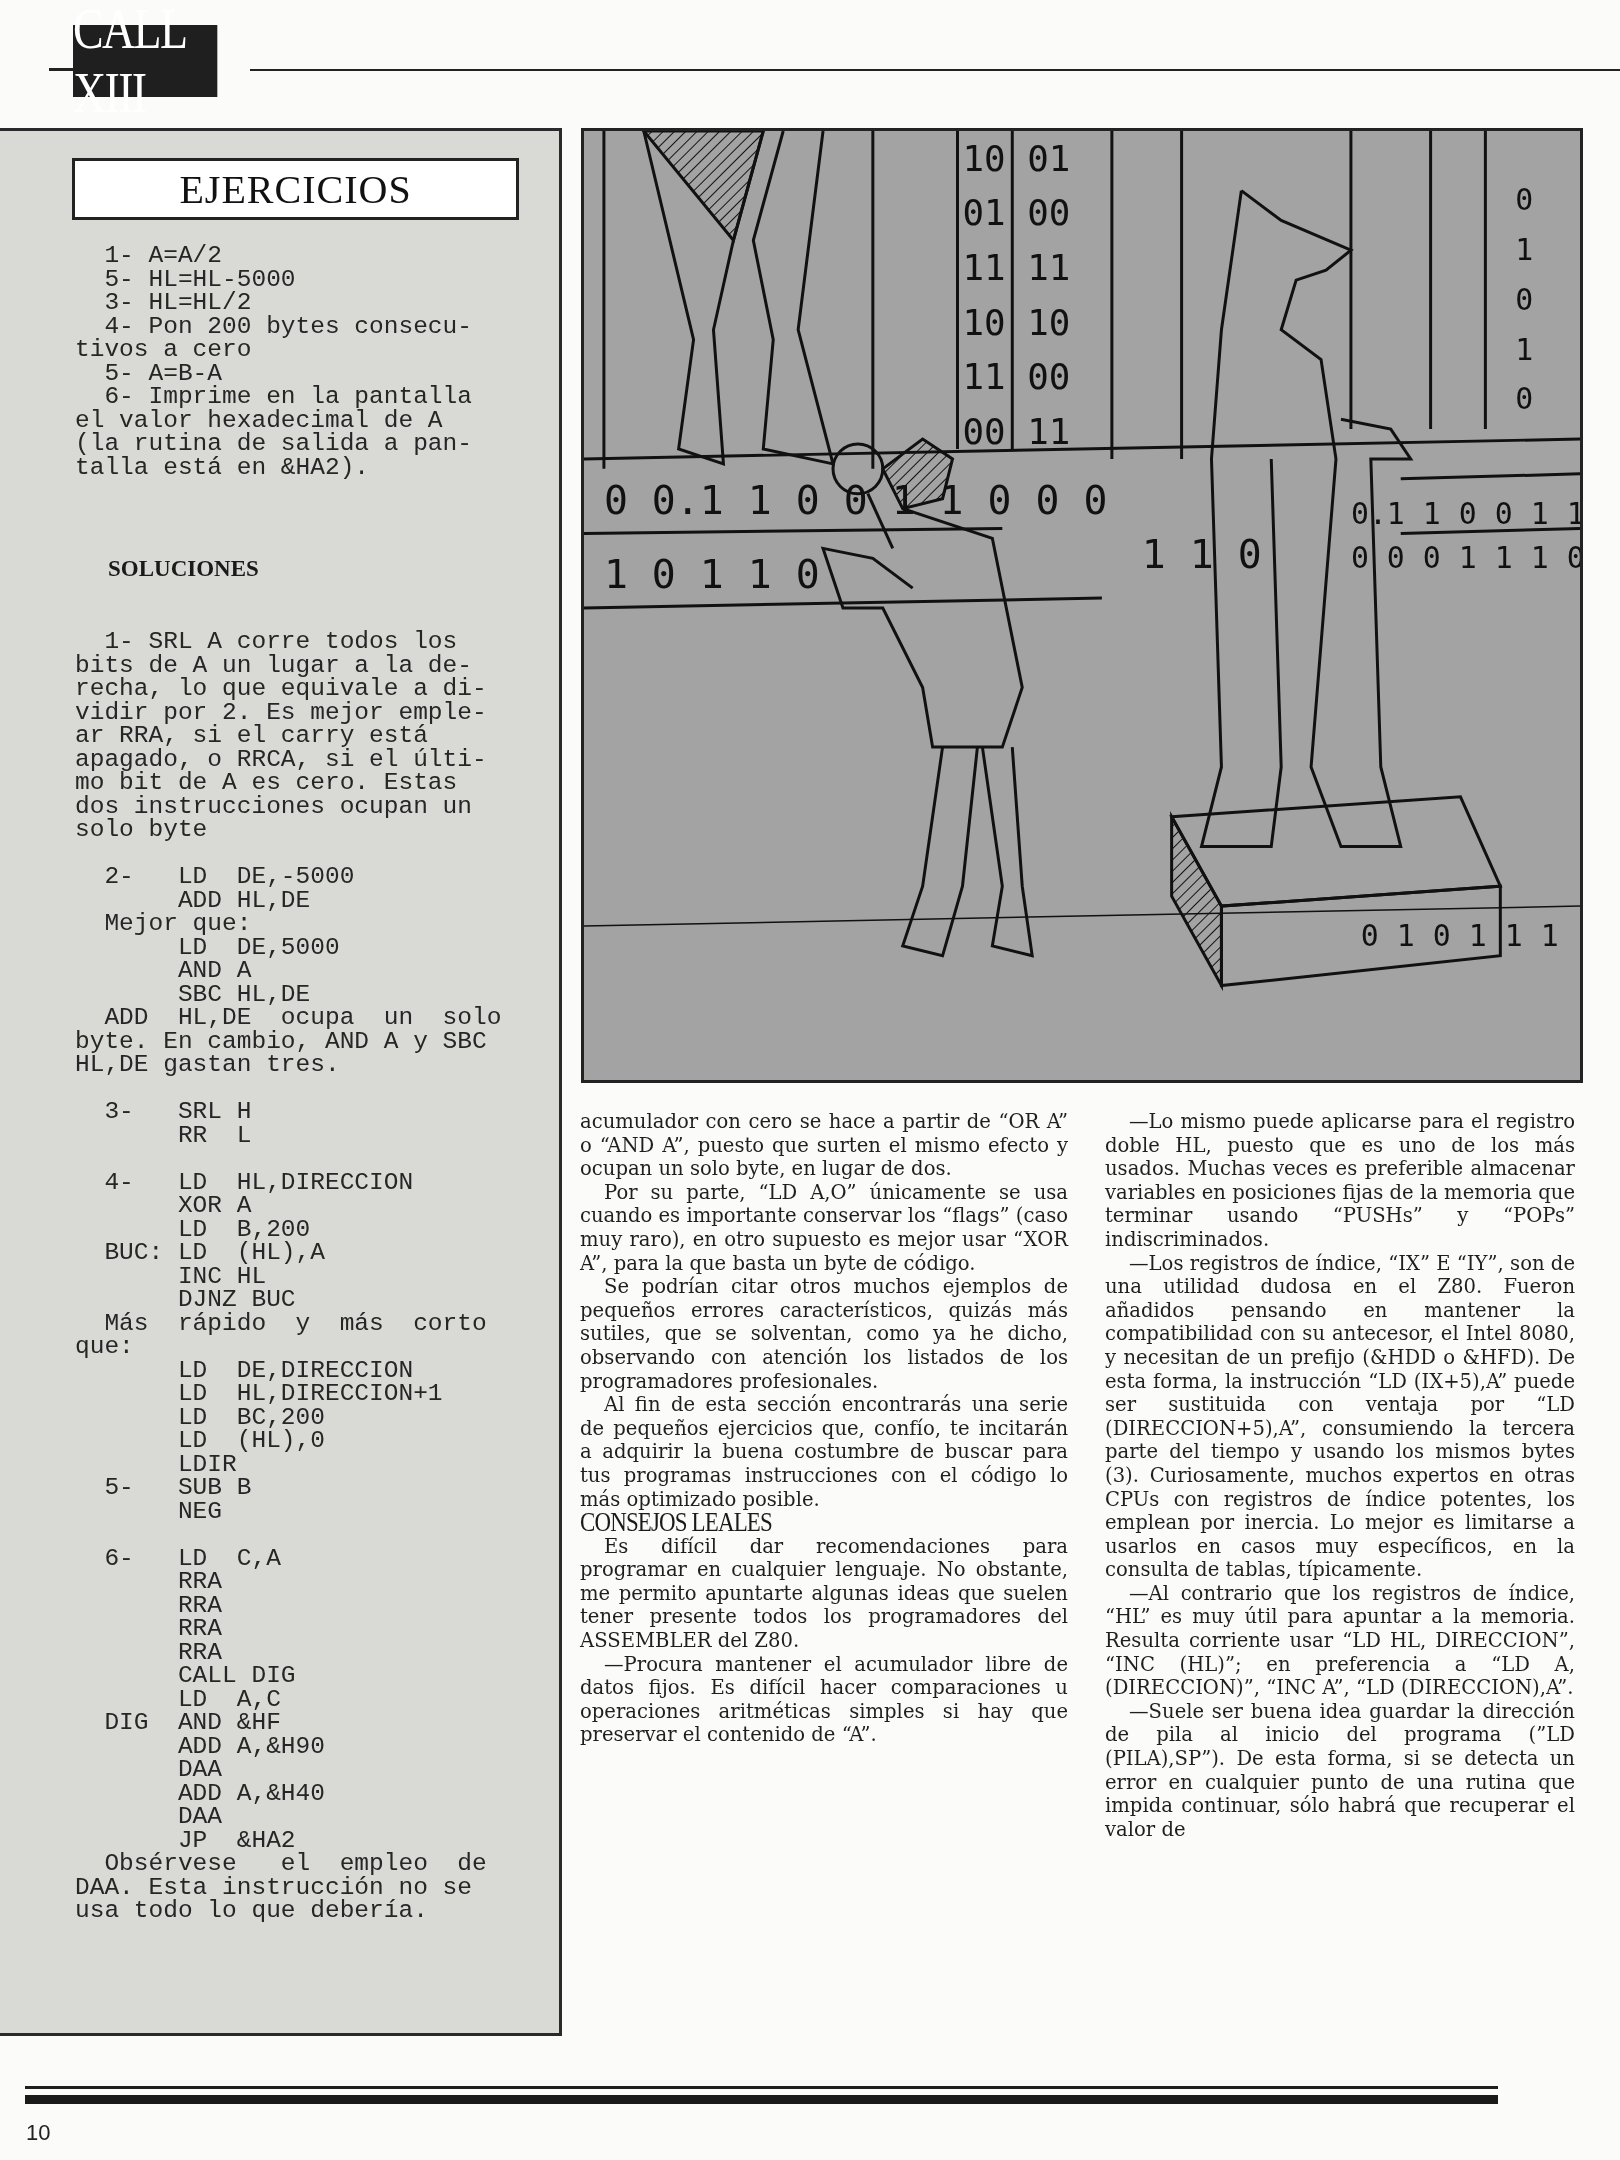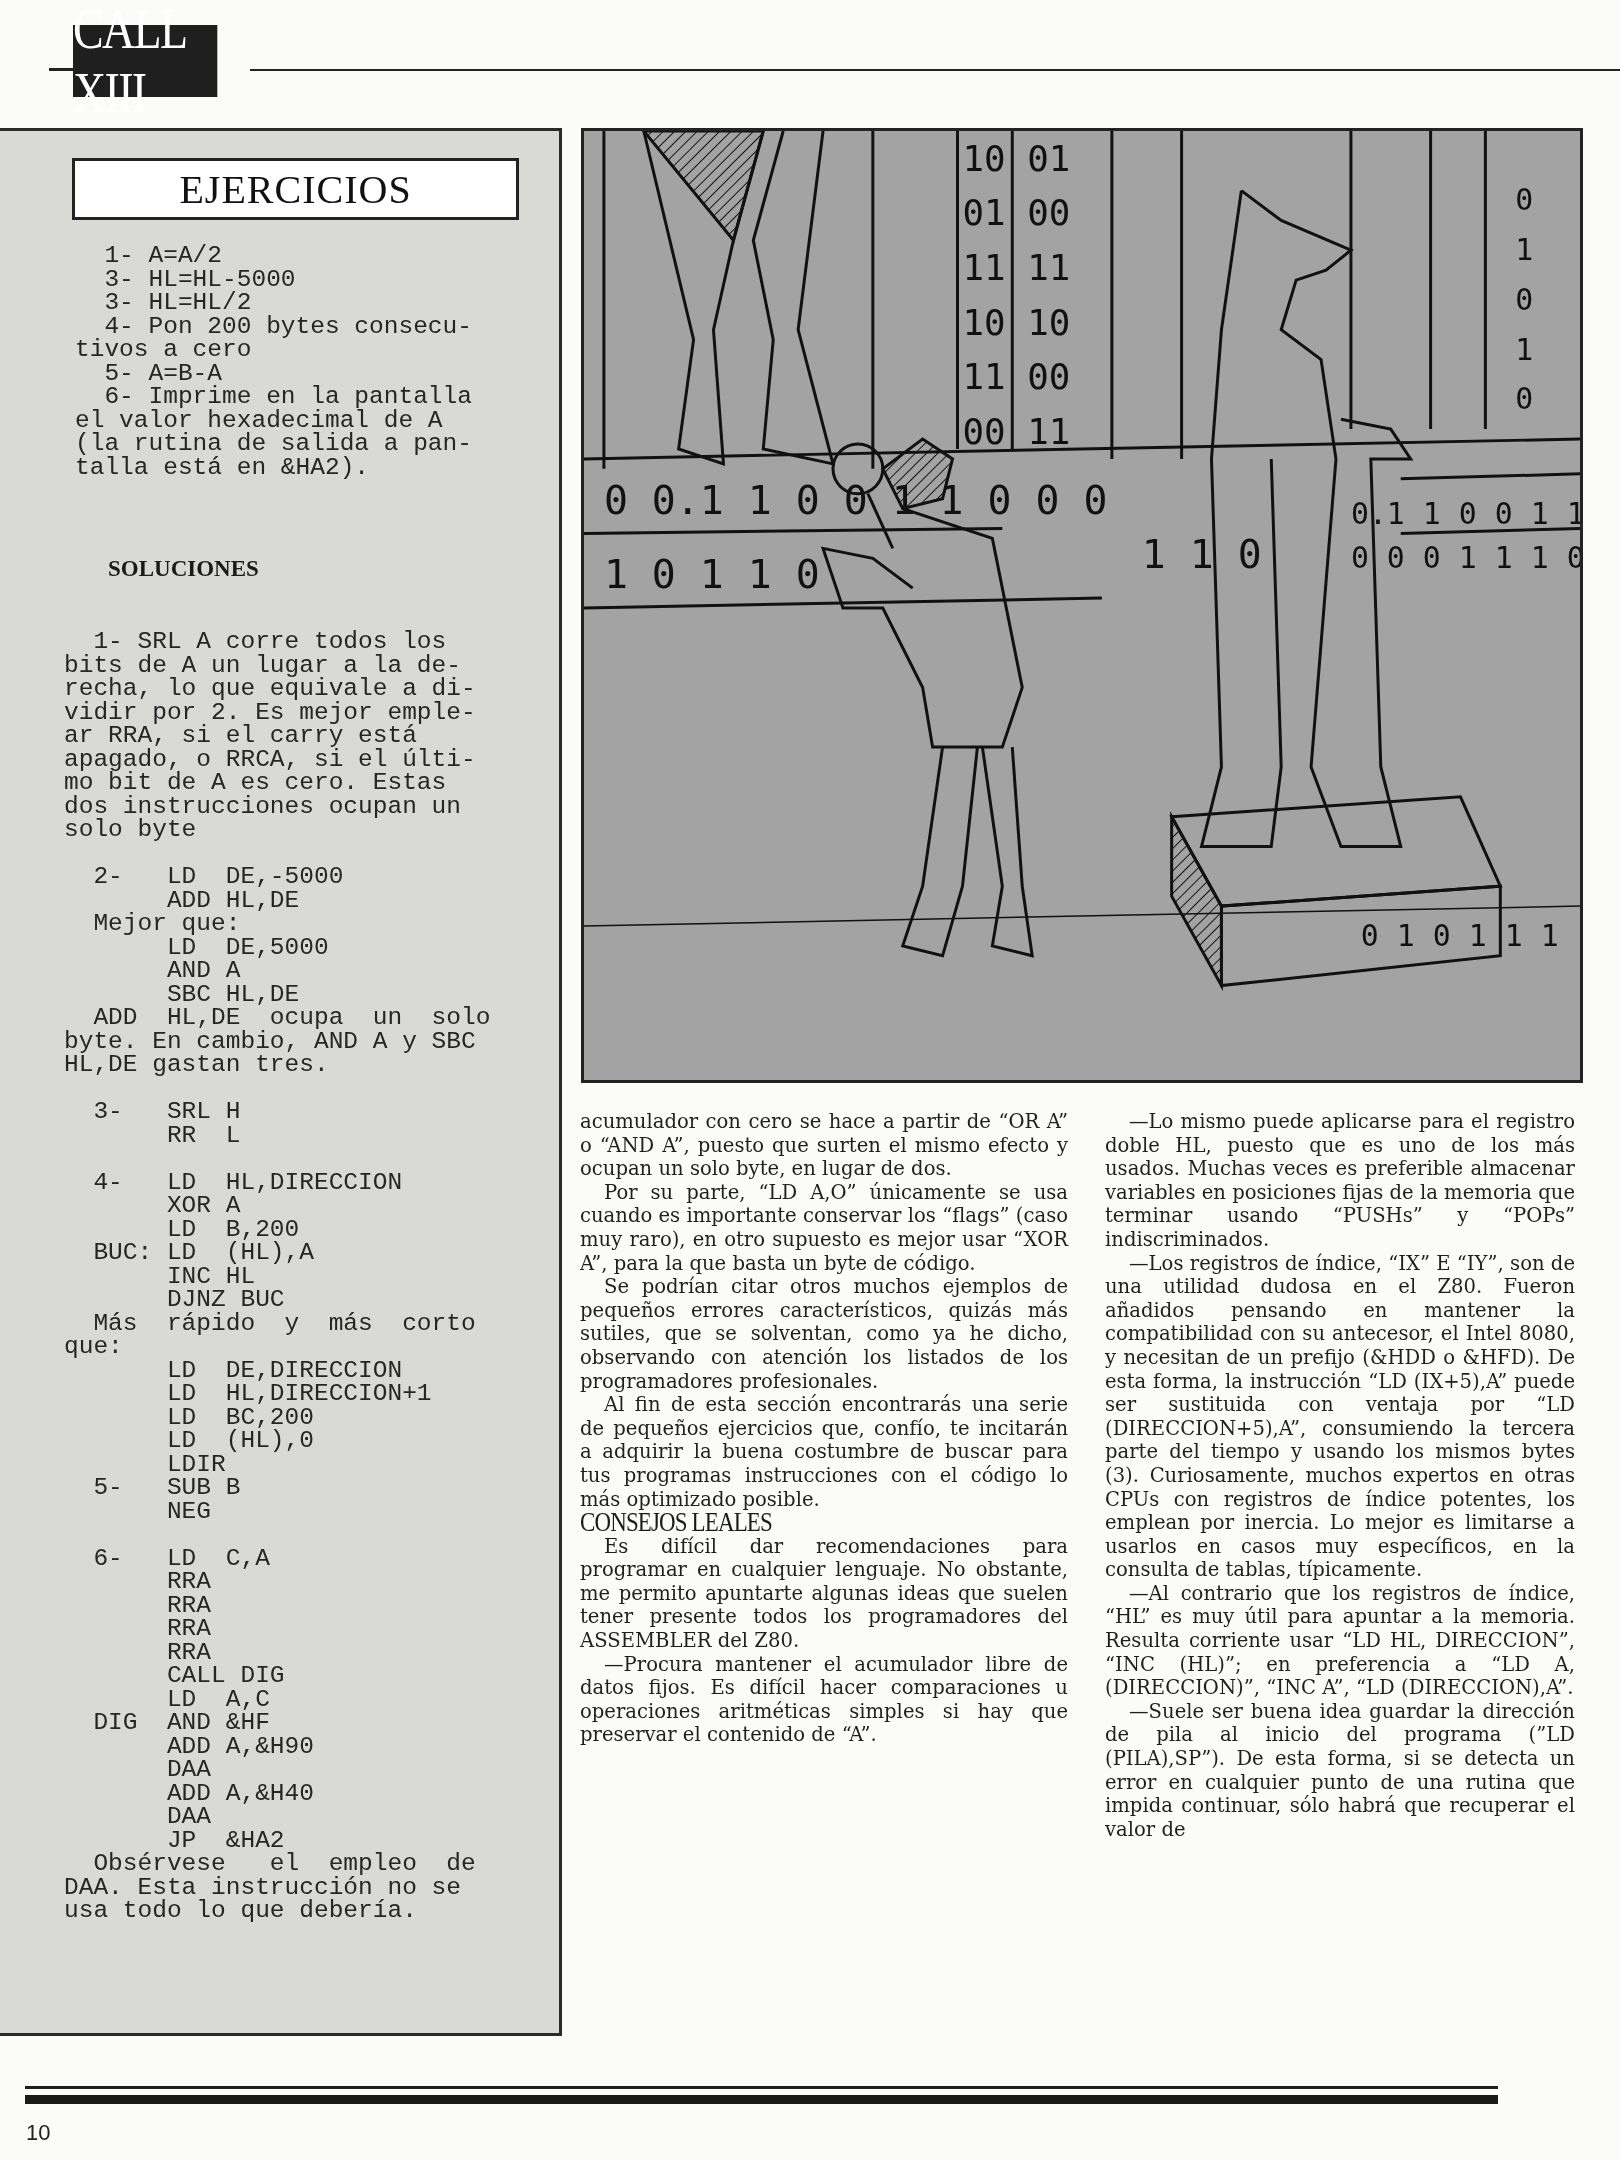--- a/index.html
+++ b/index.html
@@ -33,21 +33,21 @@
     .mono {
       font-family:"Liberation Mono", monospace; font-size:24.5px; line-height:23.5px;
       color:#262626; white-space:pre;
     }
     .ej-list { position:absolute; left:75px; top:244px; }
     .sol-title {
       position:absolute; left:108px; top:556px;
       font-family:"Liberation Serif", serif; font-weight:bold; font-size:23px; color:#1a1a1a;
       letter-spacing:0px;
     }
-    .sol-list { position:absolute; left:64px; top:630px; }
+    .sol-list { position:absolute; left:75px; top:630px; }
 
     
     .illus {
       position:absolute; left:581px; top:128px; width:1002px; height:955px;
       border:3px solid #222; box-sizing:border-box; background:#a3a3a3; overflow:hidden;
     }
     .illus svg { width:100%; height:100%; display:block; }
 
     
     .col {
@@ -78,21 +78,21 @@
 <div class="hdr-line-left"></div>
 <div class="hdr-box">
   <span>CALL XIII</span>
 </div>
 <div class="hdr-line-right"></div>
 
 <div class="sidebar"></div>
 <div class="ej-title">
   <span>EJERCICIOS</span>
 </div>
-<div class="ej-list mono" id="ej-list"><div>  1- A=A/2</div><div>  3- HL=HL-5000</div><div>  3- HL=HL/2</div><div>  4- Pon 200 bytes consecu-</div><div>tivos a cero</div><div>  5- A=B-A</div><div>  6- Imprime en la pantalla</div><div>el valor hexadecimal de A</div><div>(la rutina de salida a pan-</div><div>talla está en &amp;HA2).</div></div>
+<div class="ej-list mono" id="ej-list"><div>  1- A=A/2</div><div>  5- HL=HL-5000</div><div>  3- HL=HL/2</div><div>  4- Pon 200 bytes consecu-</div><div>tivos a cero</div><div>  5- A=B-A</div><div>  6- Imprime en la pantalla</div><div>el valor hexadecimal de A</div><div>(la rutina de salida a pan-</div><div>talla está en &amp;HA2).</div></div>
 <div class="sol-title">SOLUCIONES</div>
 <div class="sol-list mono" id="sol-list"><div>  1- SRL A corre todos los</div><div>bits de A un lugar a la de-</div><div>recha, lo que equivale a di-</div><div>vidir por 2. Es mejor emple-</div><div>ar RRA, si el carry está</div><div>apagado, o RRCA, si el últi-</div><div>mo bit de A es cero. Estas</div><div>dos instrucciones ocupan un</div><div>solo byte</div><div>&nbsp;</div><div>  2-   LD  DE,-5000</div><div>       ADD HL,DE</div><div>  Mejor que:</div><div>       LD  DE,5000</div><div>       AND A</div><div>       SBC HL,DE</div><div>  ADD  HL,DE  ocupa  un  solo</div><div>byte. En cambio, AND A y SBC</div><div>HL,DE gastan tres.</div><div>&nbsp;</div><div>  3-   SRL H</div><div>       RR  L</div><div>&nbsp;</div><div>  4-   LD  HL,DIRECCION</div><div>       XOR A</div><div>       LD  B,200</div><div>  BUC: LD  (HL),A</div><div>       INC HL</div><div>       DJNZ BUC</div><div>  Más  rápido  y  más  corto</div><div>que:</div><div>       LD  DE,DIRECCION</div><div>       LD  HL,DIRECCION+1</div><div>       LD  BC,200</div><div>       LD  (HL),0</div><div>       LDIR</div><div>  5-   SUB B</div><div>       NEG</div><div>&nbsp;</div><div>  6-   LD  C,A</div><div>       RRA</div><div>       RRA</div><div>       RRA</div><div>       RRA</div><div>       CALL DIG</div><div>       LD  A,C</div><div>  DIG  AND &amp;HF</div><div>       ADD A,&amp;H90</div><div>       DAA</div><div>       ADD A,&amp;H40</div><div>       DAA</div><div>       JP  &amp;HA2</div><div>  Obsérvese   el  empleo  de</div><div>DAA. Esta instrucción no se</div><div>usa todo lo que debería.</div></div>
 
 <div class="illus">
   <svg viewBox="0 0 1000 955" preserveAspectRatio="none">
     <g stroke="#111" stroke-width="3" fill="none">
 
       <line x1="20" y1="0" x2="20" y2="340"></line>
       <line x1="290" y1="0" x2="290" y2="340"></line>
       <line x1="375" y1="0" x2="375" y2="320"></line>

